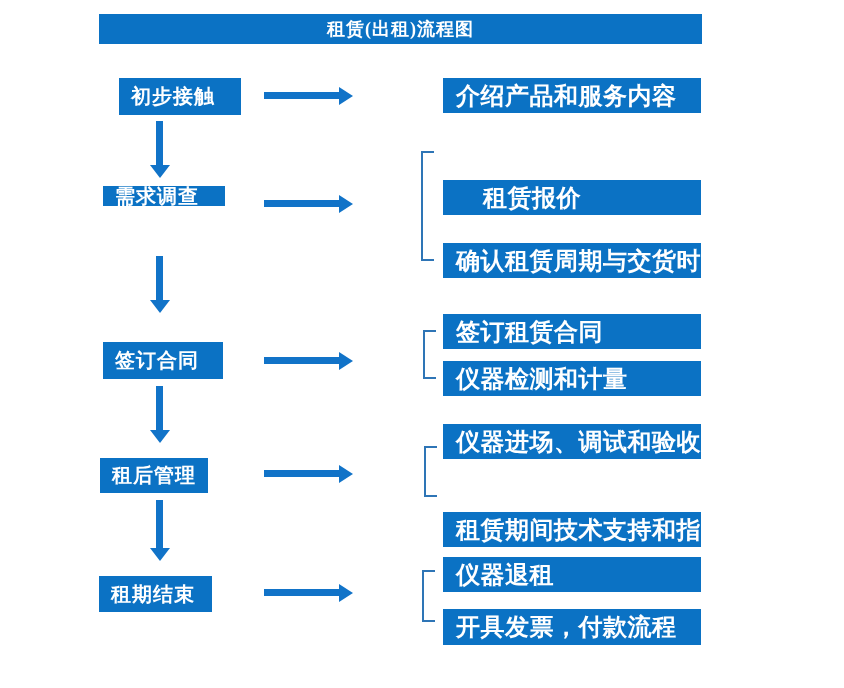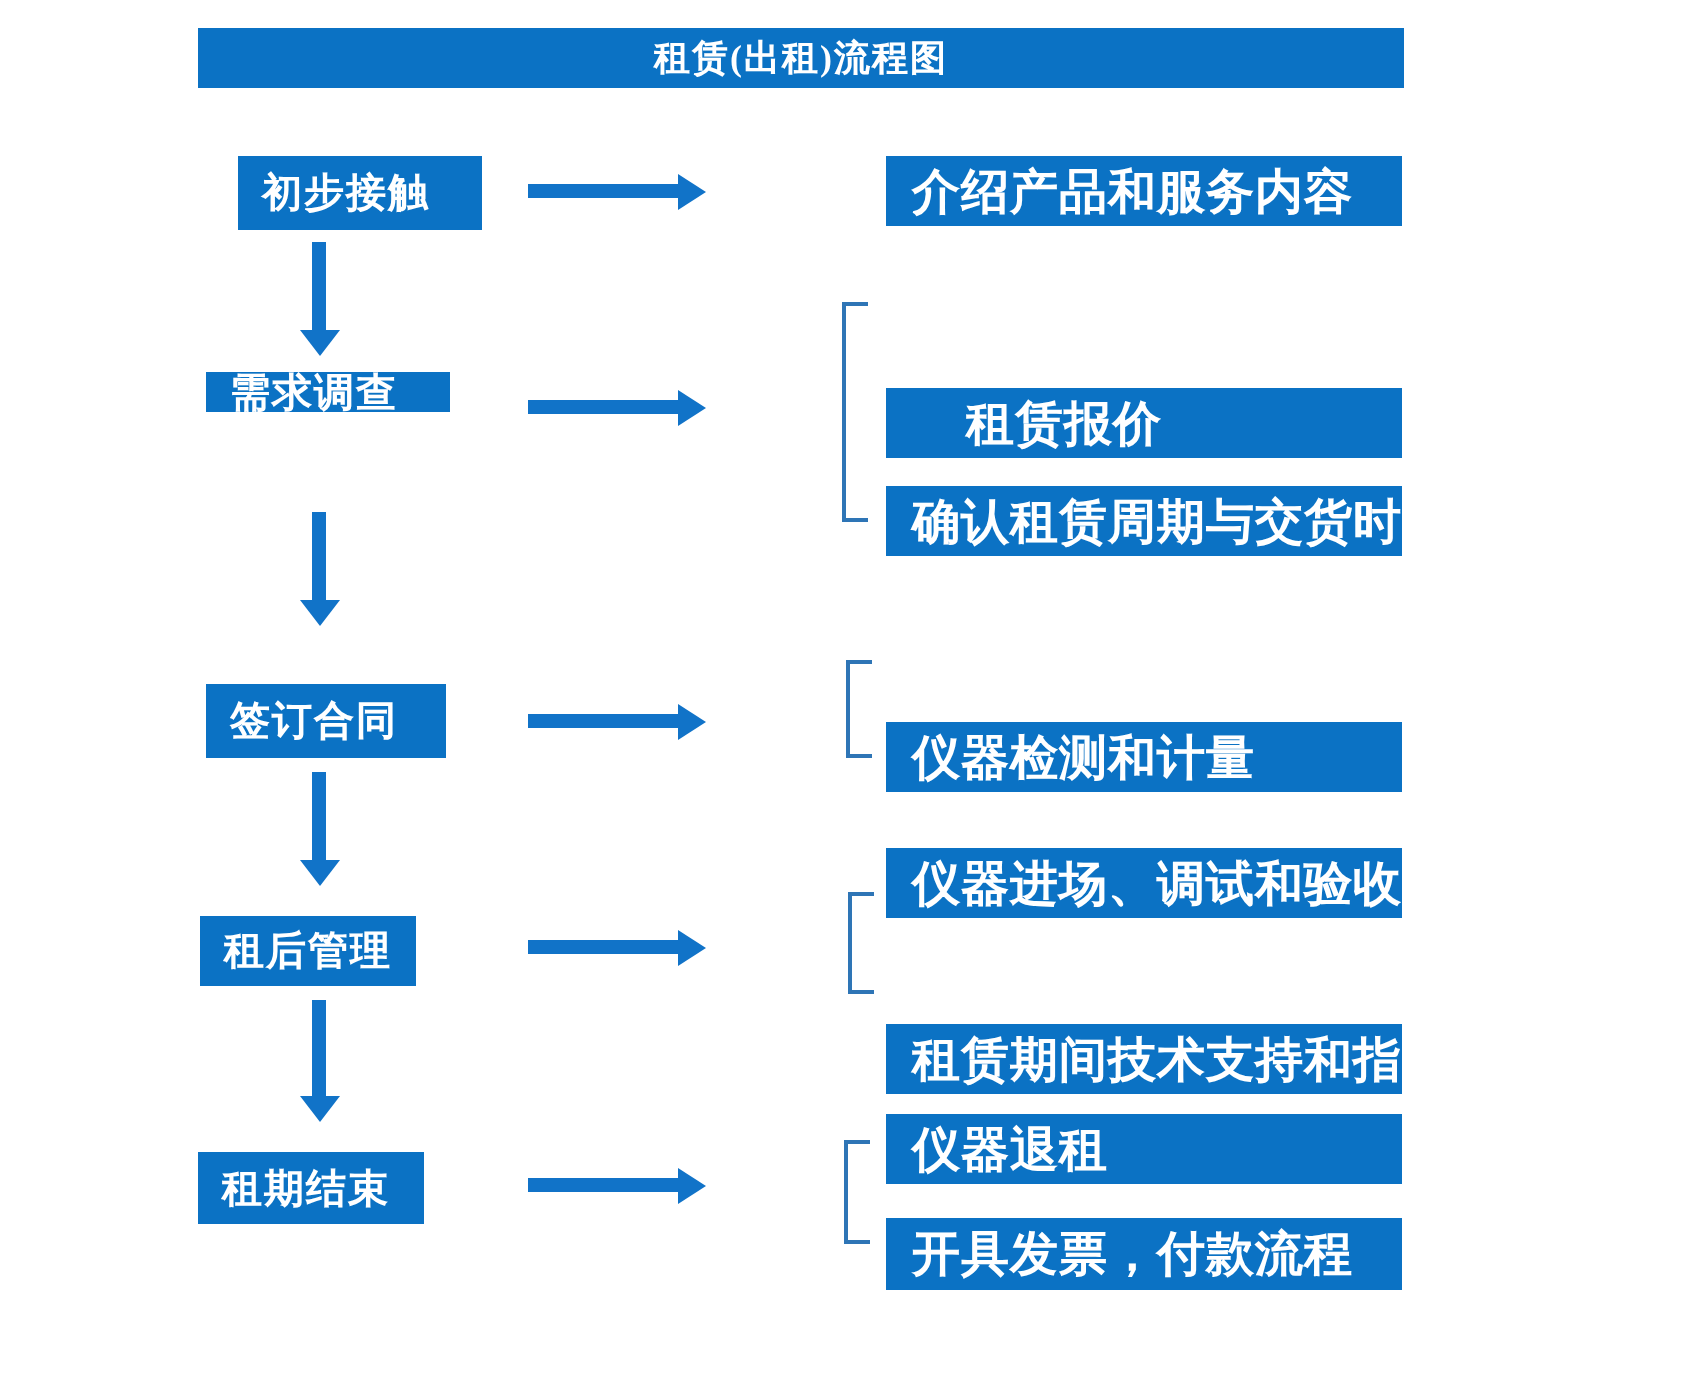--- a/index.html
+++ b/index.html
@@ -101,25 +101,28 @@
   <div class="harrow" style="top:589px;"></div>
 
   <div class="bracket" style="left:421px;top:151px;height:110px;"></div>
   <div class="bracket" style="left:423px;top:330px;height:49px;"></div>
   <div class="bracket" style="left:424px;top:446px;height:51px;"></div>
   <div class="bracket" style="left:422px;top:570px;height:52px;"></div>
 
   <div class="detail-box" style="top:78px;">
     <span>介绍产品和服务内容</span>
   </div>
-  <div class="detail-box" style="top:194px;padding-left:40px;">
+  <div class="detail-box" style="top:180px;padding-left:40px;">
     <span>租赁报价</span>
   </div>
   <div class="detail-box" style="top:243px;">
     <span>确认租赁周期与交货时间</span>
+  </div>
+  <div class="detail-box" style="top:314px;">
+    <span>签订租赁合同</span>
   </div>
   <div class="detail-box" style="top:361px;">
     <span>仪器检测和计量</span>
   </div>
   <div class="detail-box" style="top:424px;">
     <span>仪器进场、调试和验收</span>
   </div>
   <div class="detail-box" style="top:491px;margin-top:21px;">
     <span>租赁期间技术支持和指导</span>
   </div>

